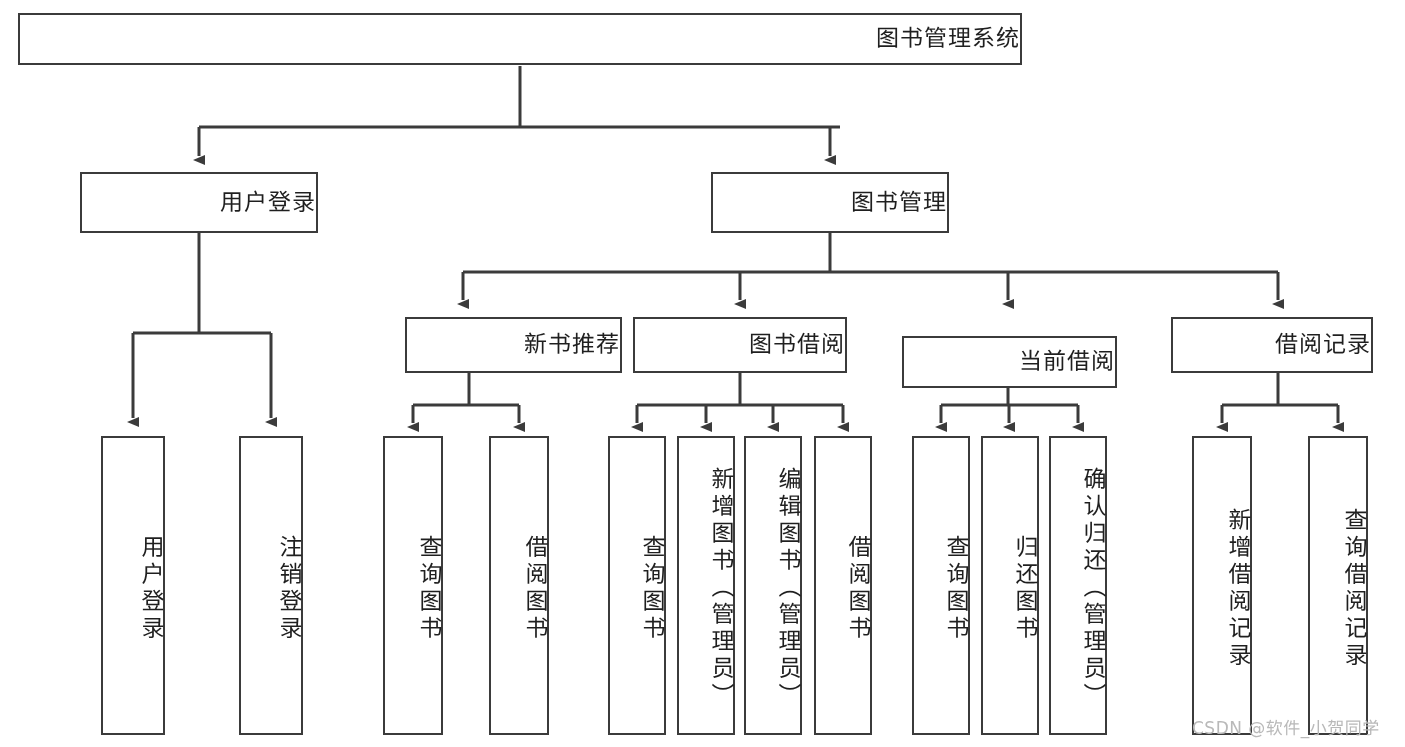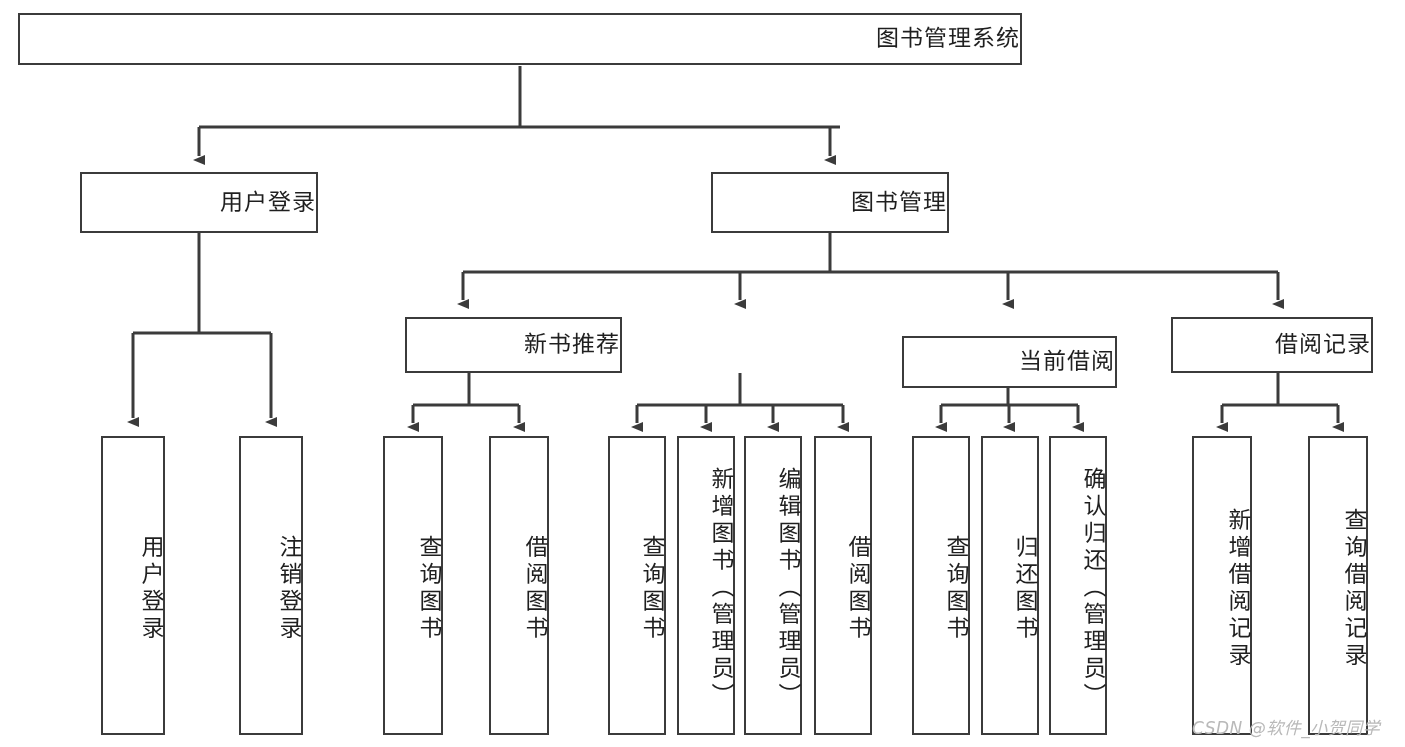--- a/index.html
+++ b/index.html
@@ -53,21 +53,20 @@
     line-height: 1.12;
     white-space: nowrap;
   }
   .watermark {
     position: absolute;
     font-size: 17px;
     color: #b9b9b9;
     white-space: nowrap;
     letter-spacing: 0.5px;
     pointer-events: none;
-    font-style: italic;
   }
 </style>
 </head>
 <body>
 
 <div id="canvas">
 
   <svg id="diagram-svg" viewBox="0 0 1405 747" xmlns="http://www.w3.org/2000/svg">
     <defs>
       <marker id="arrow" markerWidth="10" markerHeight="12" refX="1" refY="6" orient="auto" markerUnits="userSpaceOnUse">
@@ -127,20 +126,23 @@
   </div>
 
   <div class="node-box horiz" style="left:711px; top:172px; width:238px; height:61px;">
     <span class="node-label">图书管理</span>
   </div>
 
   <div class="node-box horiz" style="left:361px; top:317px; width:217px; height:56px;margin-left:44px;">
     <span class="node-label">新书推荐</span>
   </div>
 
+  <div class="node-box horiz" style="left:633px; top:317px; width:214px; height:56px;">
+    <span class="node-label">图书借阅</span>
+  </div>
 
   <div class="node-box horiz" style="left:902px; top:336px; width:215px; height:52px;">
     <span class="node-label">当前借阅</span>
   </div>
 
   <div class="node-box horiz" style="left:1171px; top:317px; width:202px; height:56px;">
     <span class="node-label">借阅记录</span>
   </div>
 
   <div class="node-box vert" style="left:101px; top:436px; width:64px; height:299px;">

